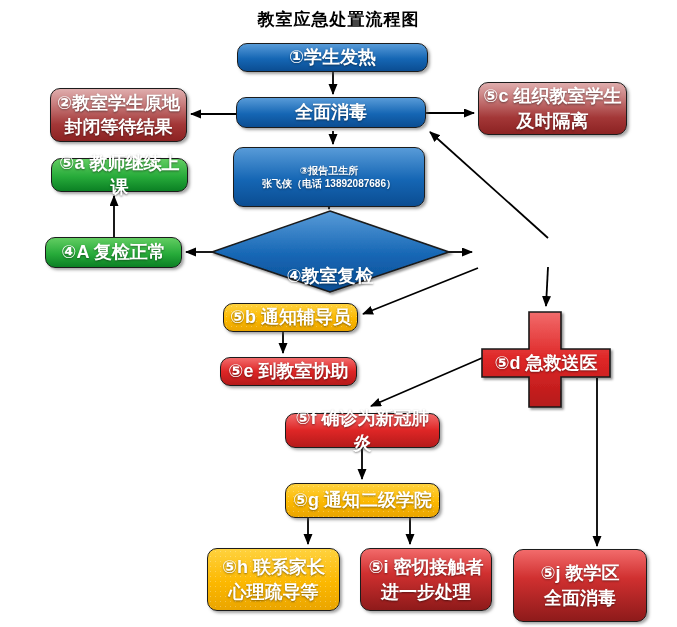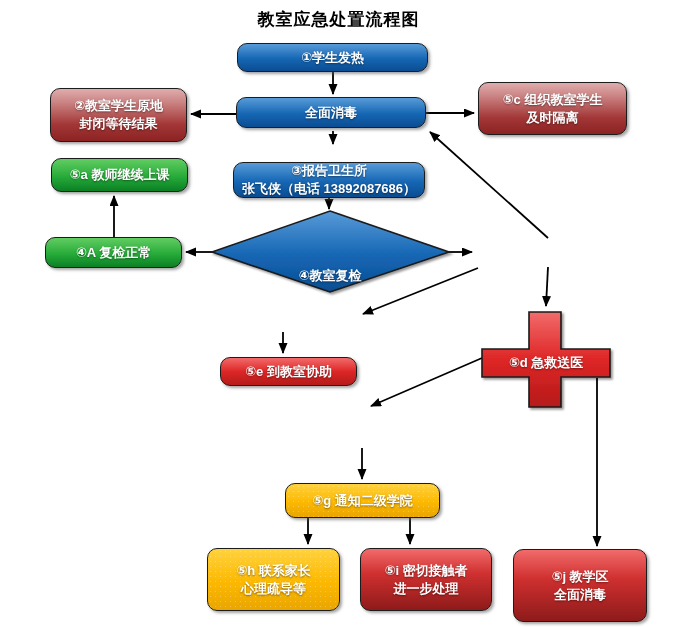--- a/index.html
+++ b/index.html
@@ -6,21 +6,21 @@
   #stage{
     position:relative;width:677px;height:627px;background:var(--background,#fff);
     font-family:"Liberation Sans","DejaVu Sans",sans-serif;overflow:hidden;
   }
   #flow-title{
     position:absolute;top:8px;left:0;right:0;text-align:center;
     font-size:17px;font-weight:bold;color:var(--title-color,#000);letter-spacing:1px;
   }
   .node{
     position:absolute;display:flex;align-items:center;justify-content:center;
-    text-align:center;color:#fff;font-weight:bold;font-size:13px;line-height:1.35;
+    text-align:center;color:#fff;font-weight:bold;font-size:18px;line-height:1.35;
     border:1.6px solid var(--outline,#1c1c1c);border-radius:10px;
     box-shadow:2px 2px 3px rgba(90,90,90,.55);
     white-space:pre-line;text-shadow:0 1px 2px rgba(0,0,0,.45);
     box-sizing:border-box;padding:1px 4px;
   }
   .c-blue{background:linear-gradient(180deg,var(--blue-light) 0%,var(--blue) 55%,var(--blue-dark) 100%);}
   .c-darkred{background:linear-gradient(180deg,var(--pink) 0%,#c97f7f 28%,#a33737 68%,var(--darkred) 100%);}
   .c-green{background:linear-gradient(180deg,var(--green-light) 0%,var(--green) 55%,var(--green-dark) 100%);}
   .c-red{background:linear-gradient(180deg,var(--red-light) 0%,var(--red) 50%,var(--red-dark) 100%);}
   .c-red2{background:linear-gradient(180deg,var(--red-light) 0%,#d03030 40%,var(--maroon) 100%);}
@@ -28,21 +28,21 @@
     background:
       radial-gradient(rgba(255,255,255,.28) 18%,transparent 19%) 0 0/5px 5px,
       linear-gradient(180deg,var(--yellow-light) 0%,var(--yellow) 55%,var(--yellow-dark) 100%);
   }
   .shape-label{background:transparent;border:none;box-shadow:none;padding:0;}
   
   #n1 {left:237px;top:43px; width:191px;height:29px;}
   #n2 {left:236px;top:97px; width:190px;height:31px;}
   #n2l{left:50px; top:88px; width:137px;height:54px;}
   #n5c{left:478px;top:82px; width:149px;height:53px;}
-  #n3 {left:233px;top:162px;width:192px;height:36px;font-size:13px;}
+  #n3 {left:233px;top:147px;width:192px;height:60px;font-size:10px;}
   #n5a{left:51px; top:158px;width:137px;height:34px;}
   #n4a{left:45px; top:237px;width:137px;height:31px;}
   #n4b{left:476px;top:238px;width:144px;height:28px;}
   #n5b{left:223px;top:303px;width:135px;height:29px;}
   #n5e{left:220px;top:357px;width:137px;height:29px;}
   #n5f{left:285px;top:413px;width:155px;height:35px;}
   #n5g{left:285px;top:483px;width:155px;height:35px;}
   #n5h{left:207px;top:548px;width:133px;height:63px;}
   #n5i{left:360px;top:548px;width:132px;height:63px;}
   #n5j{left:513px;top:549px;width:134px;height:73px;}
@@ -105,21 +105,23 @@
   <div id="n1" class="node c-blue">①学生发热</div>
   <div id="n2" class="node c-blue">全面消毒</div>
   <div id="n2l" class="node c-darkred">②教室学生原地
 封闭等待结果</div>
   <div id="n5c" class="node c-darkred">⑤c 组织教室学生
 及时隔离</div>
   <div id="n3" class="node c-blue">③报告卫生所
 张飞侠（电话 13892087686）</div>
   <div id="n5a" class="node c-green">⑤a 教师继续上课</div>
   <div id="n4a" class="node c-green">④A 复检正常</div>
+  <div id="n5b" class="node c-yellow">⑤b 通知辅导员</div>
   <div id="n5e" class="node c-red">⑤e 到教室协助</div>
+  <div id="n5f" class="node c-red">⑤f 确诊为新冠肺炎</div>
   <div id="n5g" class="node c-yellow">⑤g 通知二级学院</div>
   <div id="n5i" class="node c-red2">⑤i 密切接触者
 进一步处理</div>
   <div id="n5h" class="node c-yellow">⑤h 联系家长
 心理疏导等</div>
   <div id="n5j" class="node c-red2">⑤j 教学区
 全面消毒</div>
 
   <div id="n4label" class="node shape-label">④教室复检</div>
   <div id="n5dlabel" class="node shape-label">⑤d 急救送医</div>

